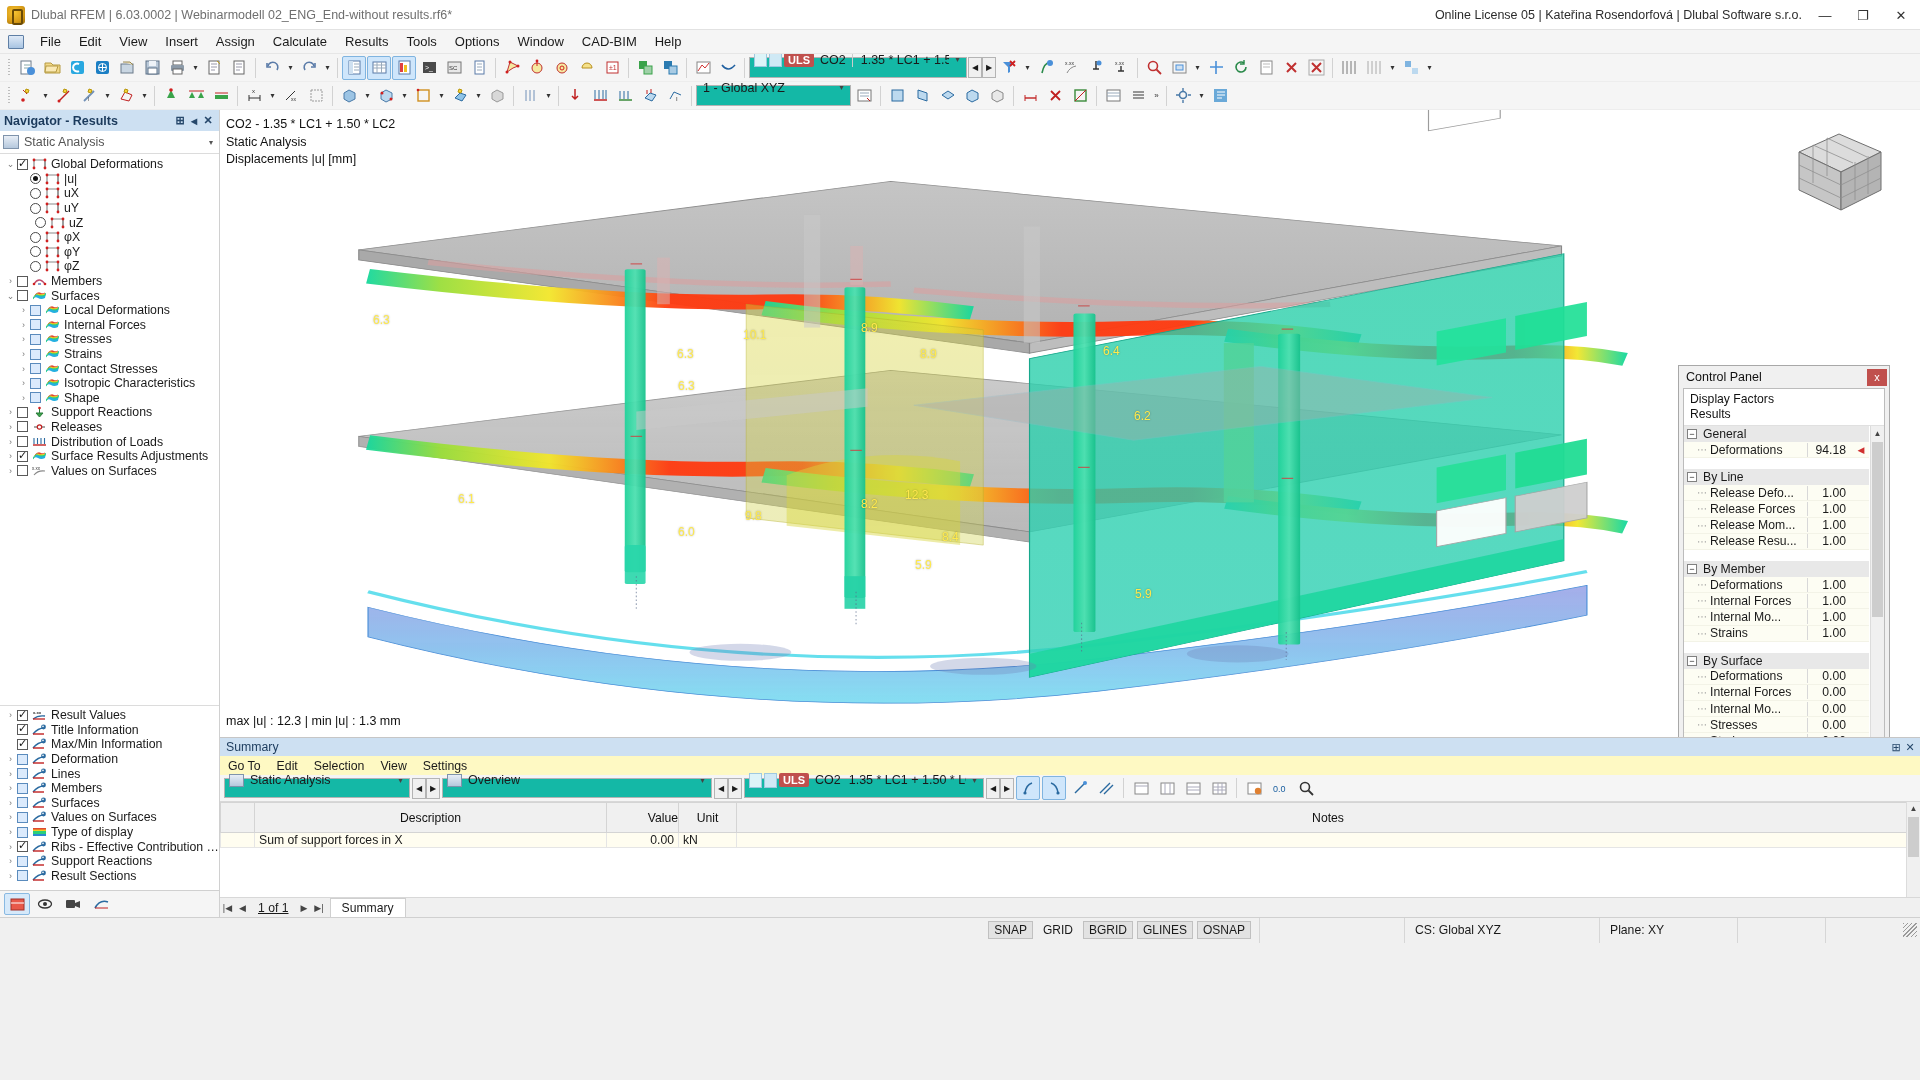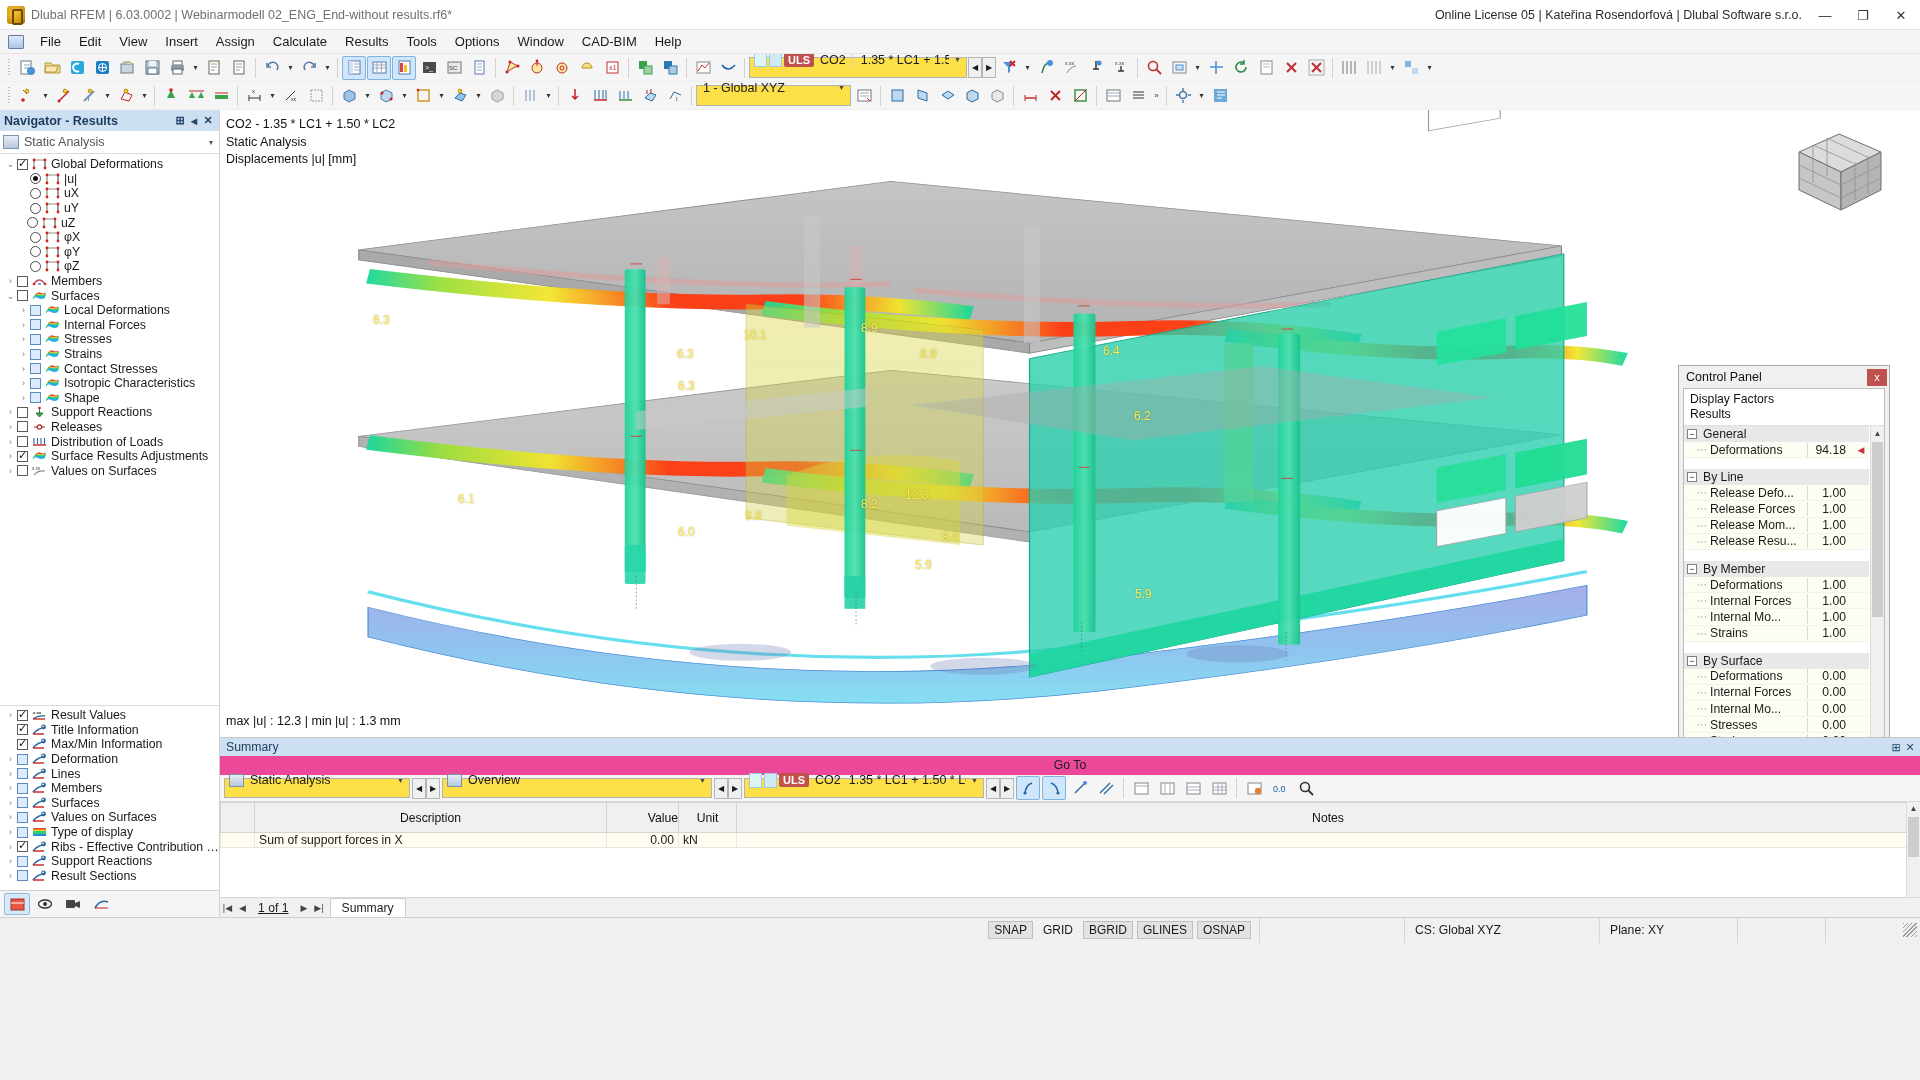--- a/index.html
+++ b/index.html
@@ -41,21 +41,21 @@
     background-image: repeating-linear-gradient(to bottom,#bdbdbd 0 1px,transparent 1px 3px);
     background-size: 2px 100%; background-repeat: no-repeat; background-position: 1px 0; }
   .tbtn { width: 24px; height: 24px; display:flex; align-items:center; justify-content:center;
     border: 1px solid transparent; border-radius: 2px; position: relative; flex: 0 0 auto;}
   .tbtn.on { background: #cfe6fb; border-color: #7fb4e0; }
   .sep { width: 1px; height: 20px; background: #d2d2d2; margin: 0 3px; flex:0 0 auto;}
   .caret { width: 11px; height: 24px; display:flex;align-items:center;justify-content:center;
     font-size: 8px; color: #333; flex:0 0 auto;}
   .ic { width: 17px; height: 17px; display:block; }
 
-  .combo { height: 21px; border: 1px solid #b4b4b4; background: #fde047; display: flex;
+  .combo { height: 21px; border: 1px solid #b4b4b4; background: #14b8a6; display: flex;
     align-items: center; font-size: 12.5px; padding: 0 0 16px 4px; flex: 0 0 auto; }
   .combo .cb-text { padding: 0 6px 0 2px; white-space: nowrap; overflow: hidden; }
   .combo .cb-arrow { width: 17px; text-align: center; font-size: 8px; color: #444; }
   .spin { display: flex; flex: 0 0 auto; }
   .spin div { width: 14px; height: 21px; border: 1px solid #b4b4b4; background: #f0f0f0;
     display: flex; align-items: center; justify-content: center; font-size: 8px; }
   .uls-badge { background: #c0504d; color: #fff; font-size: 11px; font-weight: bold;
     padding: 1px 4px; border-radius: 2px; margin-right: 4px; }
   .sw { width: 13px; height: 15px; border: 1px solid #9fc9e0; margin-right: 2px; }
 
@@ -136,21 +136,21 @@
   .cp-vbar .ar { height: 14px; display:flex;align-items:center;justify-content:center;font-size:8px;color:#444;}
   .cp-vbar .th { position:absolute; left:1px; right:1px; top:16px; height:175px; background:#cdcdcd; }
 
   
   .summary { height: 180px; border-top: 1px solid #c6c6c6; background: #f5f5f5;
     display: flex; flex-direction: column; }
   .sum-head { height: 18px; background: #cde0f2; display: flex; align-items: center;
     padding: 0 3px 0 6px; font-size: 12.3px; color: #1b3a5c; }
   .sum-head .sp { flex: 1; }
   .sum-head .hb { width: 14px; text-align: center; font-size: 11px; color: #27486b; }
-  .sum-menu { height: 19px; display: flex; align-items: center; background: #ec4899; flex-direction: column; }
+  .sum-menu { height: 19px; display: flex; align-items: center; background: #fef9c3; }
   .sum-menu .mi { padding: 2px 8px; font-size: 12.3px; }
   .sum-tools { height: 26px; display: flex; align-items: center; gap: 2px; padding-left: 4px;
     background: #f5f5f5; }
   .sum-tools .combo { height: 20px; }
   .tablewrap { flex: 1; background: #fff; position: relative; overflow: hidden;
     border-top: 1px solid #d8d8d8; }
   table.grid { width: 100%; border-collapse: collapse; font-size: 12.2px; }
   table.grid th { background: #f0f0f0; border: 1px solid #d4d4d4; font-weight: normal;
     height: 30px; color: #111; }
   table.grid td { border: 1px solid #e5e5e5; height: 13.5px; padding: 0 4px; }
@@ -786,21 +786,21 @@
     <span class="ticon"><svg width="15" height="12" viewBox="0 0 15 12">
               <path d="M2 2h11v8" fill="none" stroke="#8a8a8a" stroke-width="1.2"></path>
         <path d="M2 2v8M13 2v8" stroke="#8a8a8a" stroke-width="1.2"></path>
         <circle cx="2" cy="2" r="1.4" fill="#d02020"></circle>
               <circle cx="13" cy="2" r="1.4" fill="#d02020"></circle>
         <circle cx="2" cy="10" r="1.4" fill="#d02020"></circle>
               <circle cx="13" cy="10" r="1.4" fill="#d02020"></circle>
             </svg></span>
     <span class="tlabel">uY</span>
         </div>
-        <div class="trow" style="padding-left:14px">
+        <div class="trow" style="padding-left:22px">
     <span class="exp"></span>
     <span class="rad"></span>
     <span class="ticon"><svg width="15" height="12" viewBox="0 0 15 12">
               <path d="M2 2h11v8" fill="none" stroke="#8a8a8a" stroke-width="1.2"></path>
         <path d="M2 2v8M13 2v8" stroke="#8a8a8a" stroke-width="1.2"></path>
         <circle cx="2" cy="2" r="1.4" fill="#d02020"></circle>
               <circle cx="13" cy="2" r="1.4" fill="#d02020"></circle>
         <circle cx="2" cy="10" r="1.4" fill="#d02020"></circle>
               <circle cx="13" cy="10" r="1.4" fill="#d02020"></circle>
             </svg></span>

